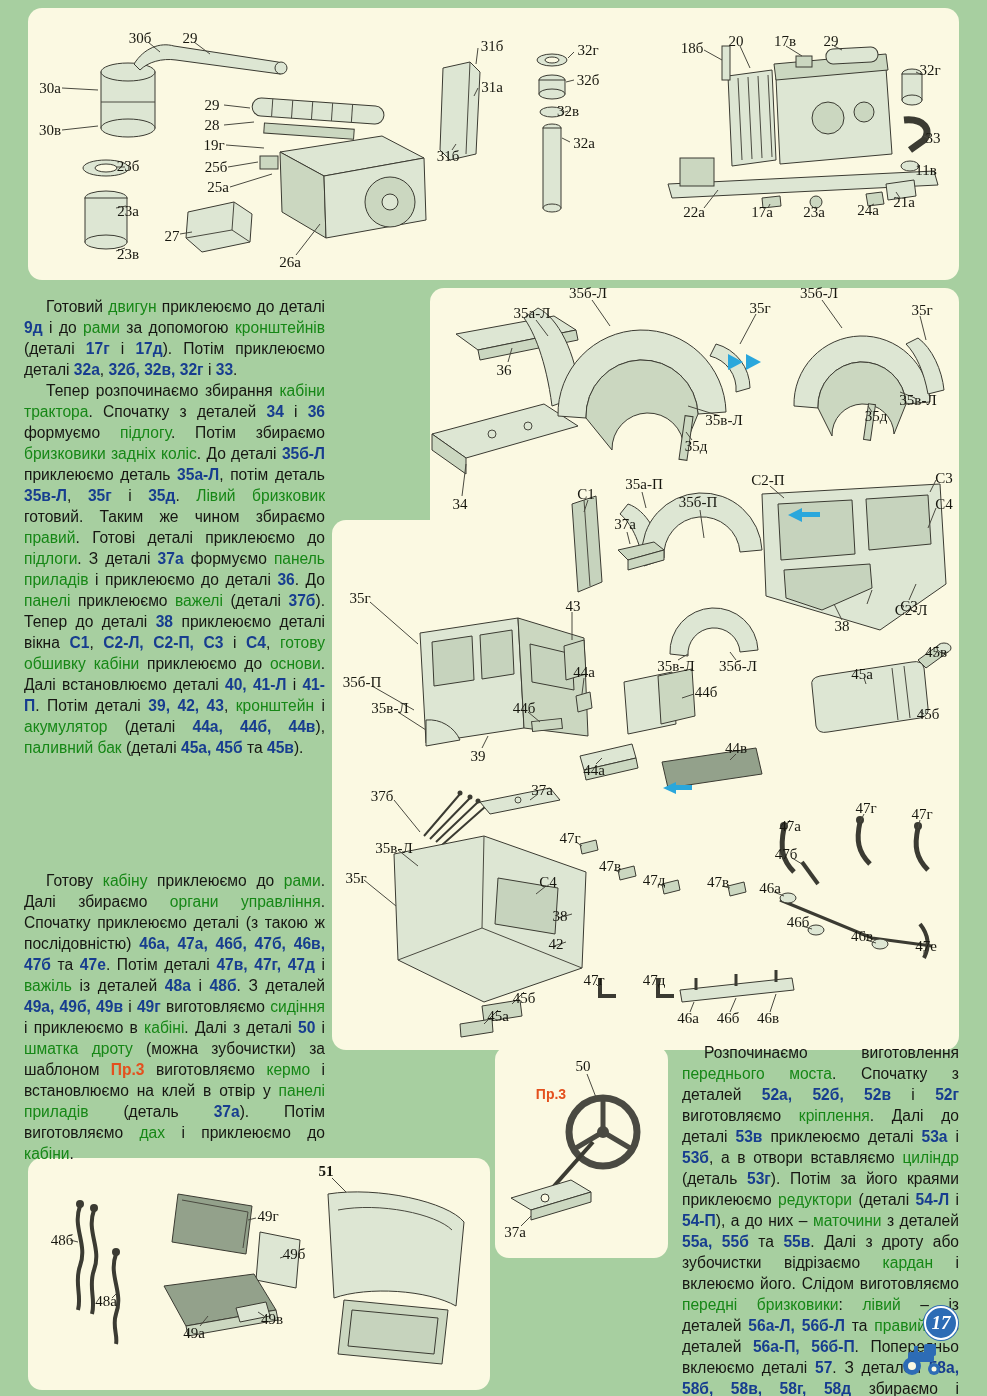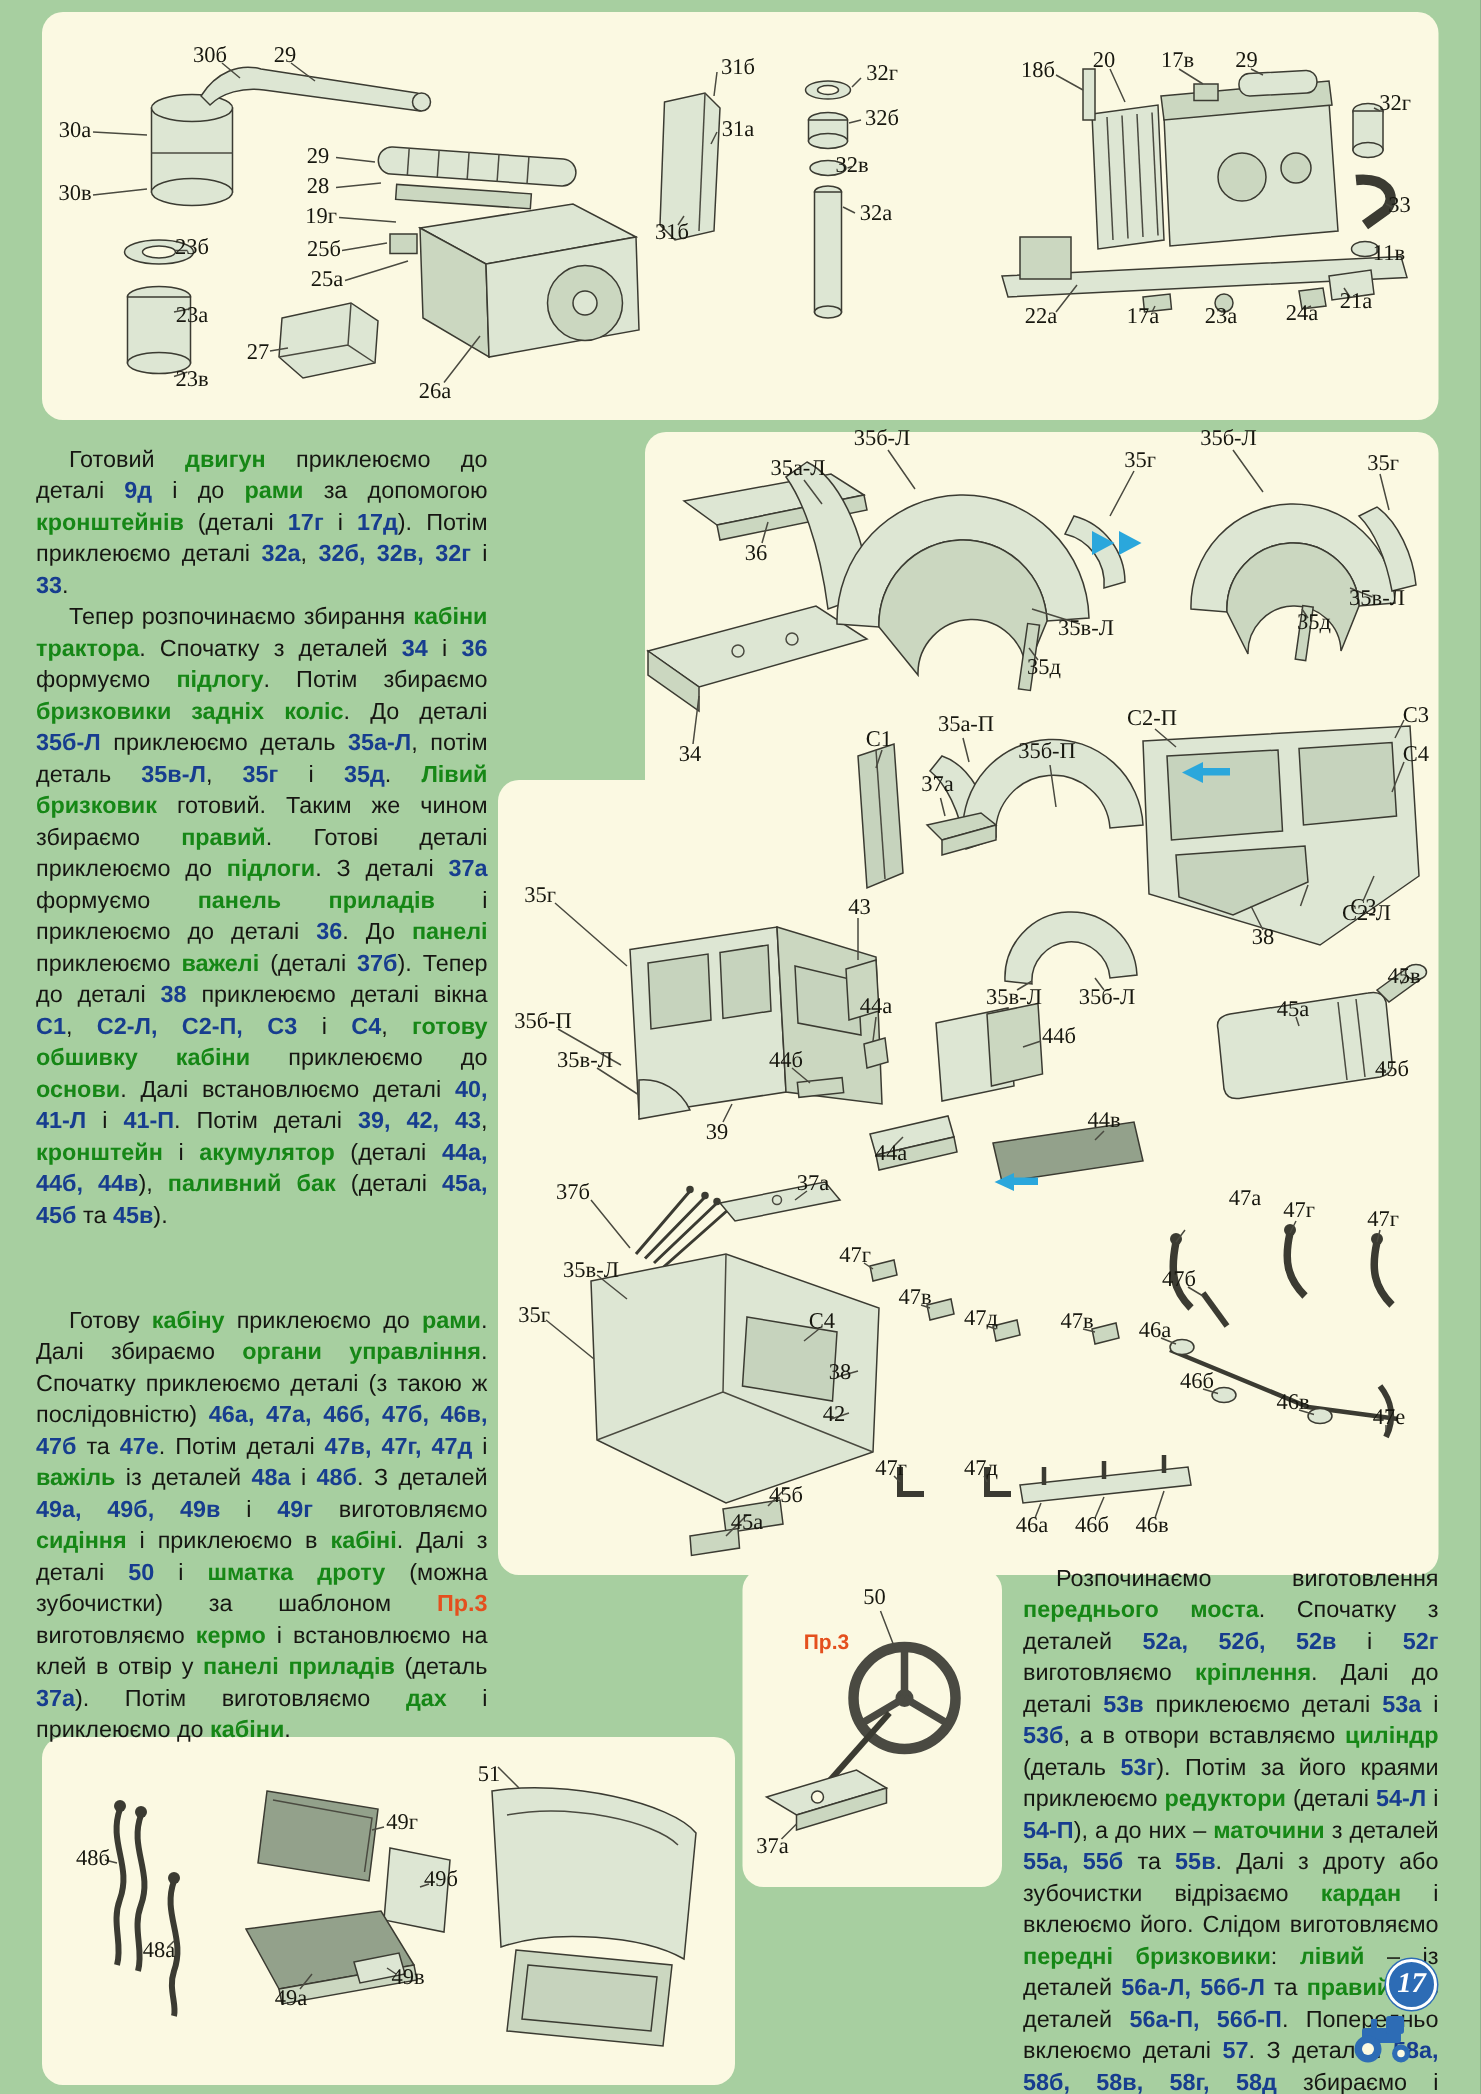--- a/index.html
+++ b/index.html
@@ -9,21 +9,21 @@
   .panel{position:absolute;background:var(--panelbg,#fbf9e2);border-radius:14px}
   .diagram-layer{position:absolute}
   .diagram-layer svg{position:absolute;left:0;top:0}
   .labels{position:absolute;inset:0}
   .part-label{position:absolute;transform:translate(-50%,-50%);font-family:"Liberation Serif",serif;
               font-size:15px;color:#17170f;white-space:nowrap;line-height:1}
   .lab-r{color:var(--red,#e4501e);font-weight:700;font-family:"Liberation Sans",sans-serif;font-size:14px}
   .text-col{position:absolute;color:var(--ink,#161612);font-size:15.6px;line-height:21px;text-align:justify}
   .para{text-indent:22px}
   .s-n{}
-  .s-g{color:var(--green,#168716);font-weight:700}
+  .s-g{color:var(--green,#168716);font-weight:400}
   .s-b{color:var(--blue,#173d8f);font-weight:700}
   .s-r{color:var(--red,#e4501e);font-weight:700}
   
   .part{fill:#dde6d3;stroke:#3b3b32;stroke-width:1}
   .part2{fill:#cbd7c0;stroke:#3b3b32;stroke-width:1}
   .dark{fill:#93a18b;stroke:#3b3b32;stroke-width:1}
   .win{fill:#c6d3bd;stroke:#3b3b32;stroke-width:1}
   .hole{fill:var(--panelbg,#fbf9e2);stroke:#3b3b32;stroke-width:1}
   .lead{stroke:#4a4a40;stroke-width:1;fill:none}
   .rod{stroke:#3b3b32;fill:none}
@@ -325,21 +325,21 @@
         <span class="part-label" style="left: 596px; top: 426px;">45б</span>
         <span class="part-label" style="left: 50px; top: 508px;">37б</span>
         <span class="part-label" style="left: 210px; top: 502px;">37а</span>
         <span class="part-label" style="left: 62px; top: 560px;">35в-Л</span>
         <span class="part-label" style="left: 24px; top: 590px;">35г</span>
         <span class="part-label" style="left: 216px; top: 594px;">С4</span>
         <span class="part-label" style="left: 228px; top: 628px;">38</span>
         <span class="part-label" style="left: 224px; top: 656px;">42</span>
         <span class="part-label" style="left: 192px; top: 710px;">45б</span>
         <span class="part-label" style="left: 166px; top: 728px;">45а</span>
-        <span class="part-label" style="left: 458px; top: 512px; margin-left: 40px;">47а</span>
+        <span class="part-label" style="left: 458px; top: 538px;">47а</span>
         <span class="part-label" style="left: 534px; top: 520px;">47г</span>
         <span class="part-label" style="left: 590px; top: 526px;">47г</span>
         <span class="part-label" style="left: 238px; top: 550px;">47г</span>
         <span class="part-label" style="left: 278px; top: 578px;">47в</span>
         <span class="part-label" style="left: 322px; top: 592px;">47д</span>
         <span class="part-label" style="left: 386px; top: 594px;">47в</span>
         <span class="part-label" style="left: 454px; top: 566px;">47б</span>
         <span class="part-label" style="left: 438px; top: 600px;">46а</span>
         <span class="part-label" style="left: 466px; top: 634px;">46б</span>
         <span class="part-label" style="left: 530px; top: 648px;">46в</span>
@@ -397,21 +397,21 @@
 
       <path class="lead" d="M42,82 L50,84 M228,60 L220,62 M258,98 L252,100 M84,140 L88,136 M172,168 L180,158 M236,158 L230,154 M304,20 L318,34"></path>
     </svg>
     <div class="labels">
         <span class="part-label" style="left: 34px; top: 82px;">48б</span>
         <span class="part-label" style="left: 240px; top: 58px;">49г</span>
         <span class="part-label" style="left: 266px; top: 96px;">49б</span>
         <span class="part-label" style="left: 78px; top: 143px;">48а</span>
         <span class="part-label" style="left: 166px; top: 175px;">49а</span>
         <span class="part-label" style="left: 244px; top: 161px;">49в</span>
-        <span class="part-label" style="left: 298px; top: 26px;">51</span>
+        <span class="part-label" style="left: 298px; top: 13px; font-weight: bold;">51</span>
       </div>
   </div>
 
   <div class="text-col" style="left:24px;top:296px;width:301px">
       <p class="para"><span class="s-n">Готовий </span><span class="s-g">двигун</span><span class="s-n"> приклеюємо до деталі </span><span class="s-b">9д</span><span class="s-n"> і до </span><span class="s-g">рами</span><span class="s-n"> за допомогою </span><span class="s-g">кронштейнів</span><span class="s-n"> (деталі </span><span class="s-b">17г</span><span class="s-n"> і </span><span class="s-b">17д</span><span class="s-n">). Потім приклеюємо деталі </span><span class="s-b">32а</span><span class="s-n">, </span><span class="s-b">32б, 32в, 32г</span><span class="s-n"> і </span><span class="s-b">33</span><span class="s-n">.</span></p>
       <p class="para"><span class="s-n">Тепер розпочинаємо збирання </span><span class="s-g">кабіни трактора</span><span class="s-n">. Спочатку з деталей </span><span class="s-b">34</span><span class="s-n"> і </span><span class="s-b">36</span><span class="s-n"> формуємо </span><span class="s-g">підлогу</span><span class="s-n">. Потім збираємо </span><span class="s-g">бризковики задніх коліс</span><span class="s-n">. До деталі </span><span class="s-b">35б-Л</span><span class="s-n"> приклеюємо деталь </span><span class="s-b">35а-Л</span><span class="s-n">, потім деталь </span><span class="s-b">35в-Л</span><span class="s-n">, </span><span class="s-b">35г</span><span class="s-n"> і </span><span class="s-b">35д</span><span class="s-n">. </span><span class="s-g">Лівий бризковик</span><span class="s-n"> готовий. Таким же чином збираємо </span><span class="s-g">правий</span><span class="s-n">. Готові деталі приклеюємо до </span><span class="s-g">підлоги</span><span class="s-n">. З деталі </span><span class="s-b">37а</span><span class="s-n"> формуємо </span><span class="s-g">панель приладів</span><span class="s-n"> і приклеюємо до деталі </span><span class="s-b">36</span><span class="s-n">. До </span><span class="s-g">панелі</span><span class="s-n"> приклеюємо </span><span class="s-g">важелі</span><span class="s-n"> (деталі </span><span class="s-b">37б</span><span class="s-n">). Тепер до деталі </span><span class="s-b">38</span><span class="s-n"> приклеюємо деталі вікна </span><span class="s-b">С1</span><span class="s-n">, </span><span class="s-b">С2-Л, С2-П, С3</span><span class="s-n"> і </span><span class="s-b">С4</span><span class="s-n">, </span><span class="s-g">готову обшивку кабіни</span><span class="s-n"> приклеюємо до </span><span class="s-g">основи</span><span class="s-n">. Далі встановлюємо деталі </span><span class="s-b">40, 41-Л</span><span class="s-n"> і </span><span class="s-b">41-П</span><span class="s-n">. Потім деталі </span><span class="s-b">39, 42, 43</span><span class="s-n">, </span><span class="s-g">кронштейн</span><span class="s-n"> і </span><span class="s-g">акумулятор</span><span class="s-n"> (деталі </span><span class="s-b">44а, 44б, 44в</span><span class="s-n">), </span><span class="s-g">паливний бак</span><span class="s-n"> (деталі </span><span class="s-b">45а, 45б</span><span class="s-n"> та </span><span class="s-b">45в</span><span class="s-n">).</span></p>
     </div>
   <div class="text-col" style="left:24px;top:870px;width:301px">
       <p class="para"><span class="s-n">Готову </span><span class="s-g">кабіну</span><span class="s-n"> приклеюємо до </span><span class="s-g">рами</span><span class="s-n">. Далі збираємо </span><span class="s-g">органи управління</span><span class="s-n">. Спочатку приклеюємо деталі (з такою ж послідовністю) </span><span class="s-b">46а, 47а, 46б, 47б, 46в, 47б</span><span class="s-n"> та </span><span class="s-b">47е</span><span class="s-n">. Потім деталі </span><span class="s-b">47в, 47г, 47д</span><span class="s-n"> і </span><span class="s-g">важіль</span><span class="s-n"> із деталей </span><span class="s-b">48а</span><span class="s-n"> і </span><span class="s-b">48б</span><span class="s-n">. З деталей </span><span class="s-b">49а, 49б, 49в</span><span class="s-n"> і </span><span class="s-b">49г</span><span class="s-n"> виготовляємо </span><span class="s-g">сидіння</span><span class="s-n"> і приклеюємо в </span><span class="s-g">кабіні</span><span class="s-n">. Далі з деталі </span><span class="s-b">50</span><span class="s-n"> і </span><span class="s-g">шматка дроту</span><span class="s-n"> (можна зубочистки) за шаблоном </span><span class="s-r">Пр.3</span><span class="s-n"> виготовляємо </span><span class="s-g">кермо</span><span class="s-n"> і встановлюємо на клей в отвір у </span><span class="s-g">панелі приладів</span><span class="s-n"> (деталь </span><span class="s-b">37а</span><span class="s-n">). Потім виготовляємо </span><span class="s-g">дах</span><span class="s-n"> і приклеюємо до </span><span class="s-g">кабіни</span><span class="s-n">.</span></p>
     </div>

